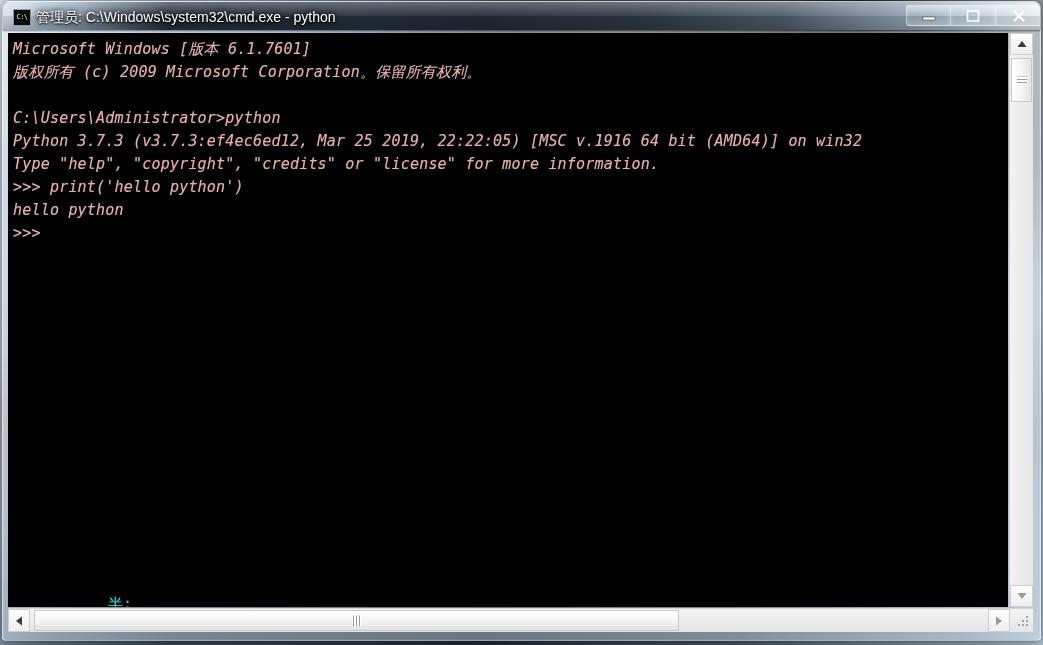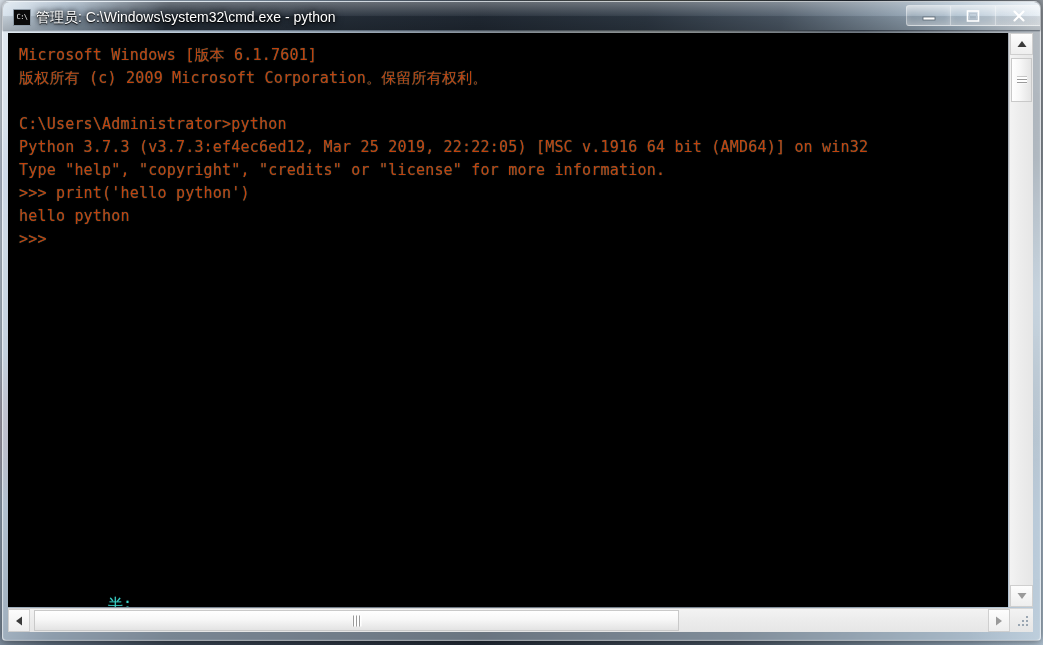--- a/index.html
+++ b/index.html
@@ -117,28 +117,29 @@
     position: absolute;
     left: 8px; top: 33px;
     width: 1000px;
     height: 574px;
     background: #000000;
     overflow: hidden;
   }
   #console-text {
     position: absolute;
     left: 3px; top: 3px;
-    margin: 8px;
+    margin: 2px;
     font-family: "DejaVu Sans Mono", "Liberation Mono", monospace;
     font-size: 15px;
     line-height: 23px;
-    color: #c2410c;
+    color: #fca5a5;
     white-space: pre;
     letter-spacing: 0.2px;
     text-shadow: 0 0 1px rgba(58,210,200,0.55);
+    font-style: italic;
   }
   #console-bottom-text {
     position: absolute;
     left: 100px;
     top: 560px;
     margin: 0;
     font-family: "DejaVu Sans Mono", "Liberation Mono", monospace;
     font-size: 15px;
     line-height: 23px;
     color: #3ad2c8;

